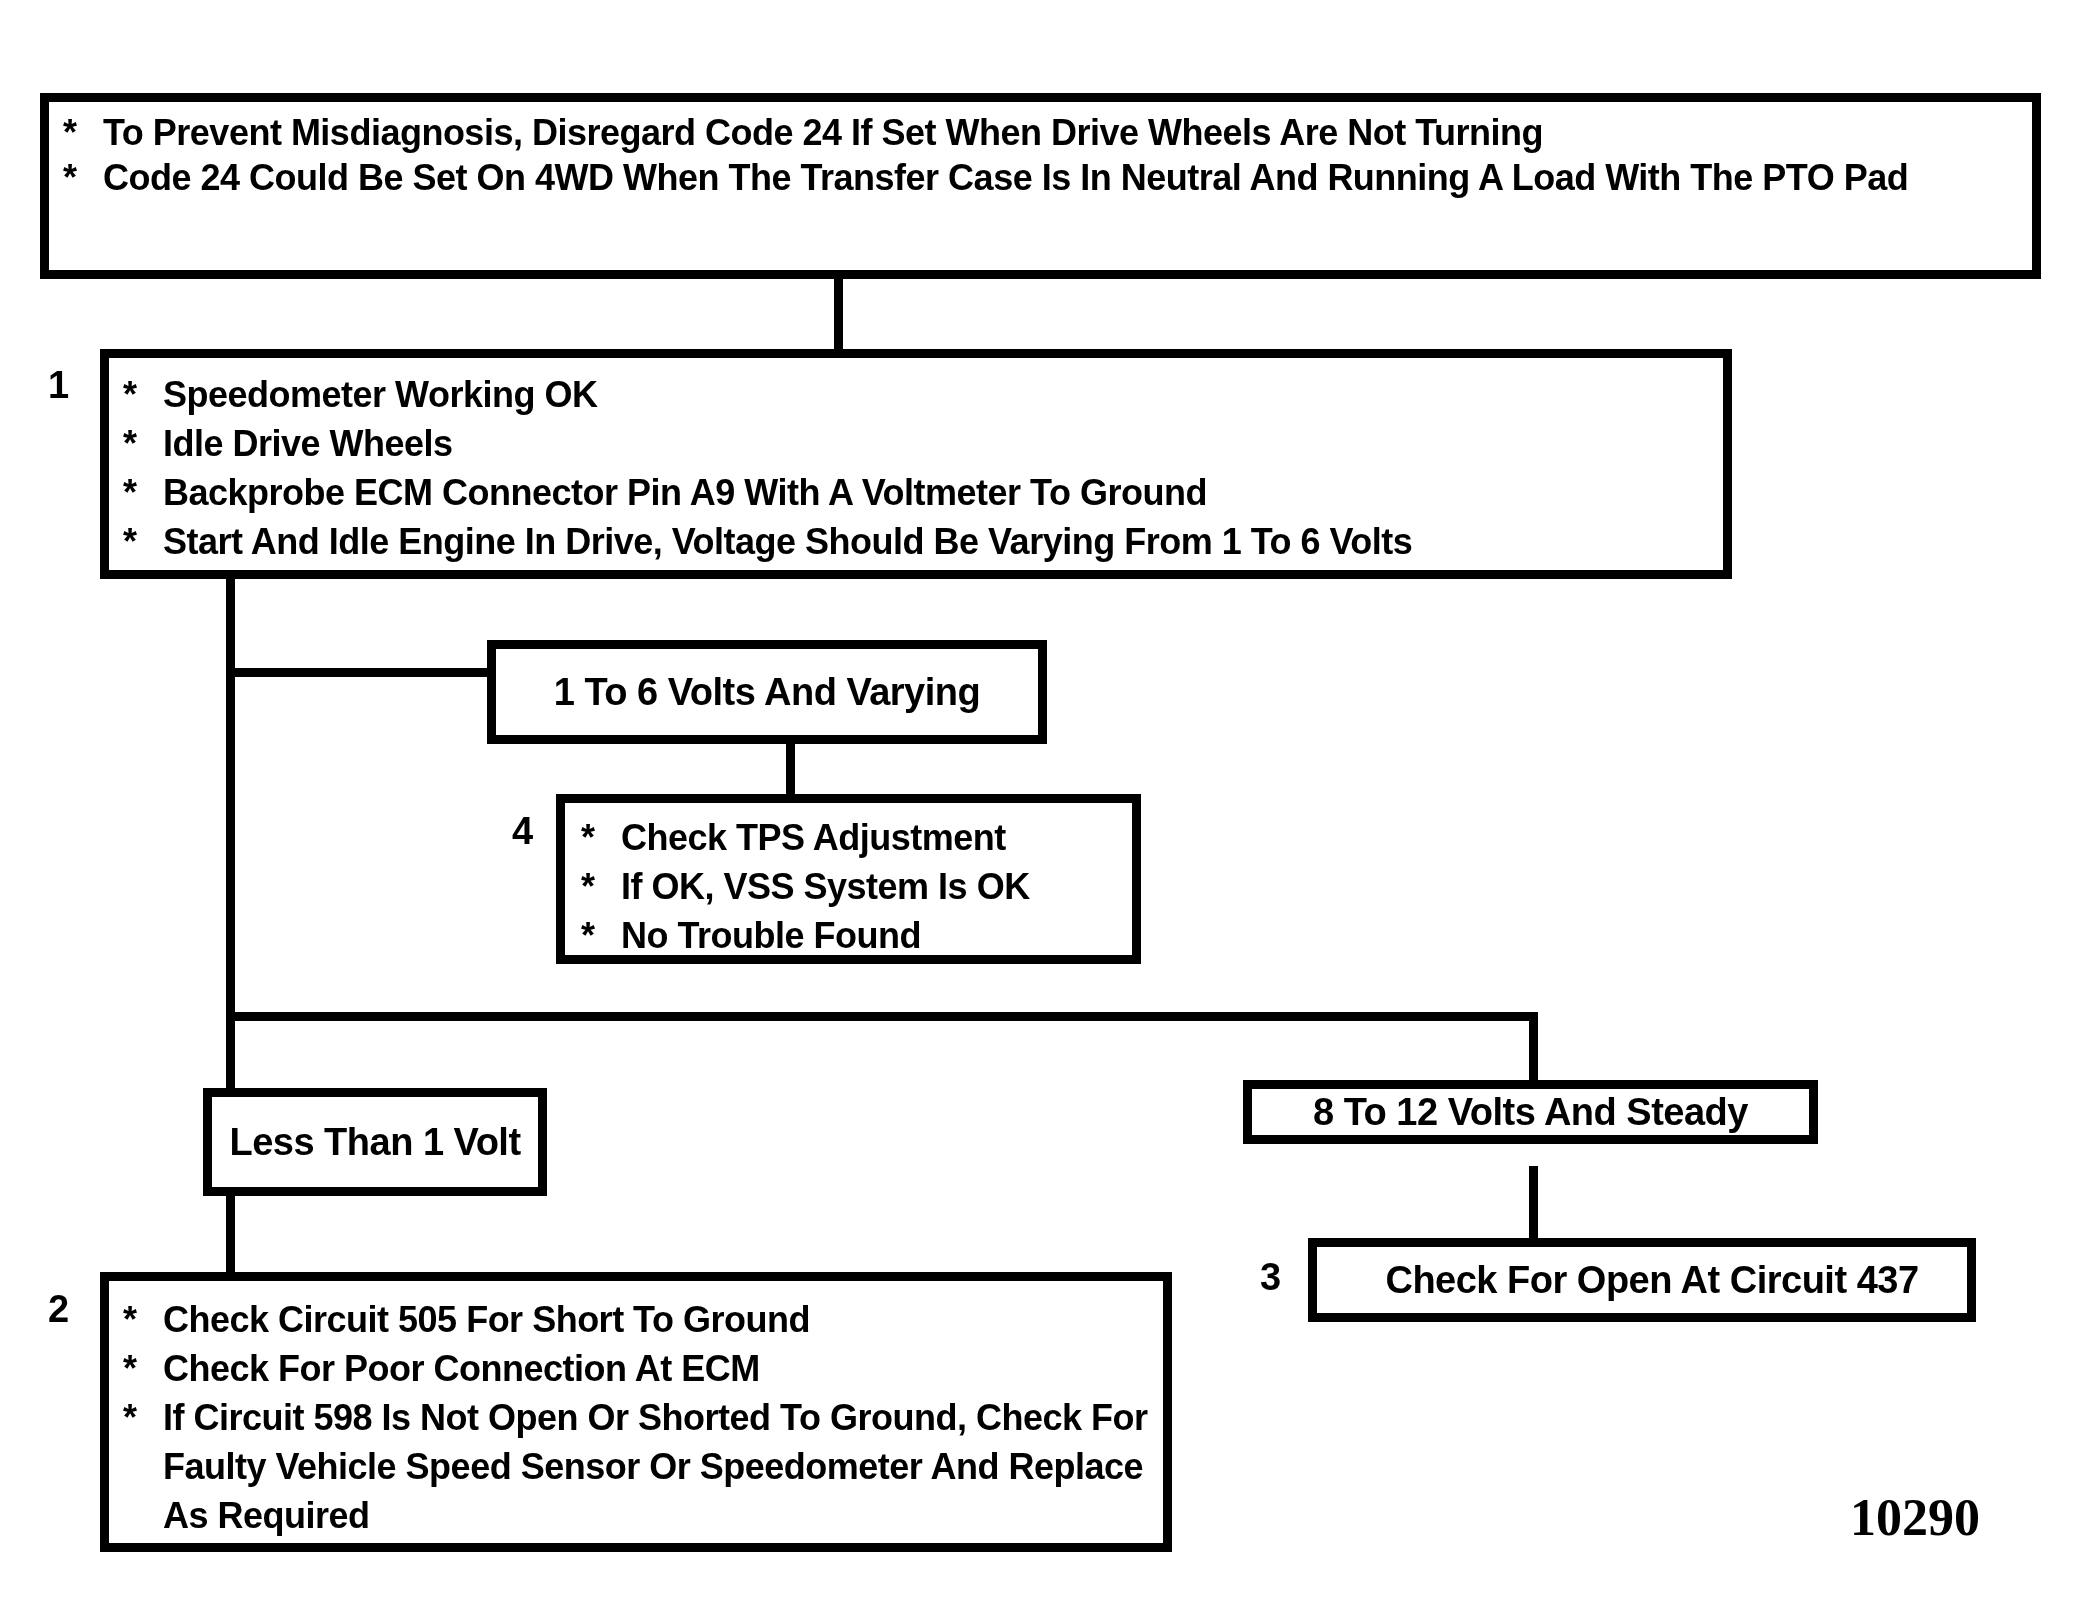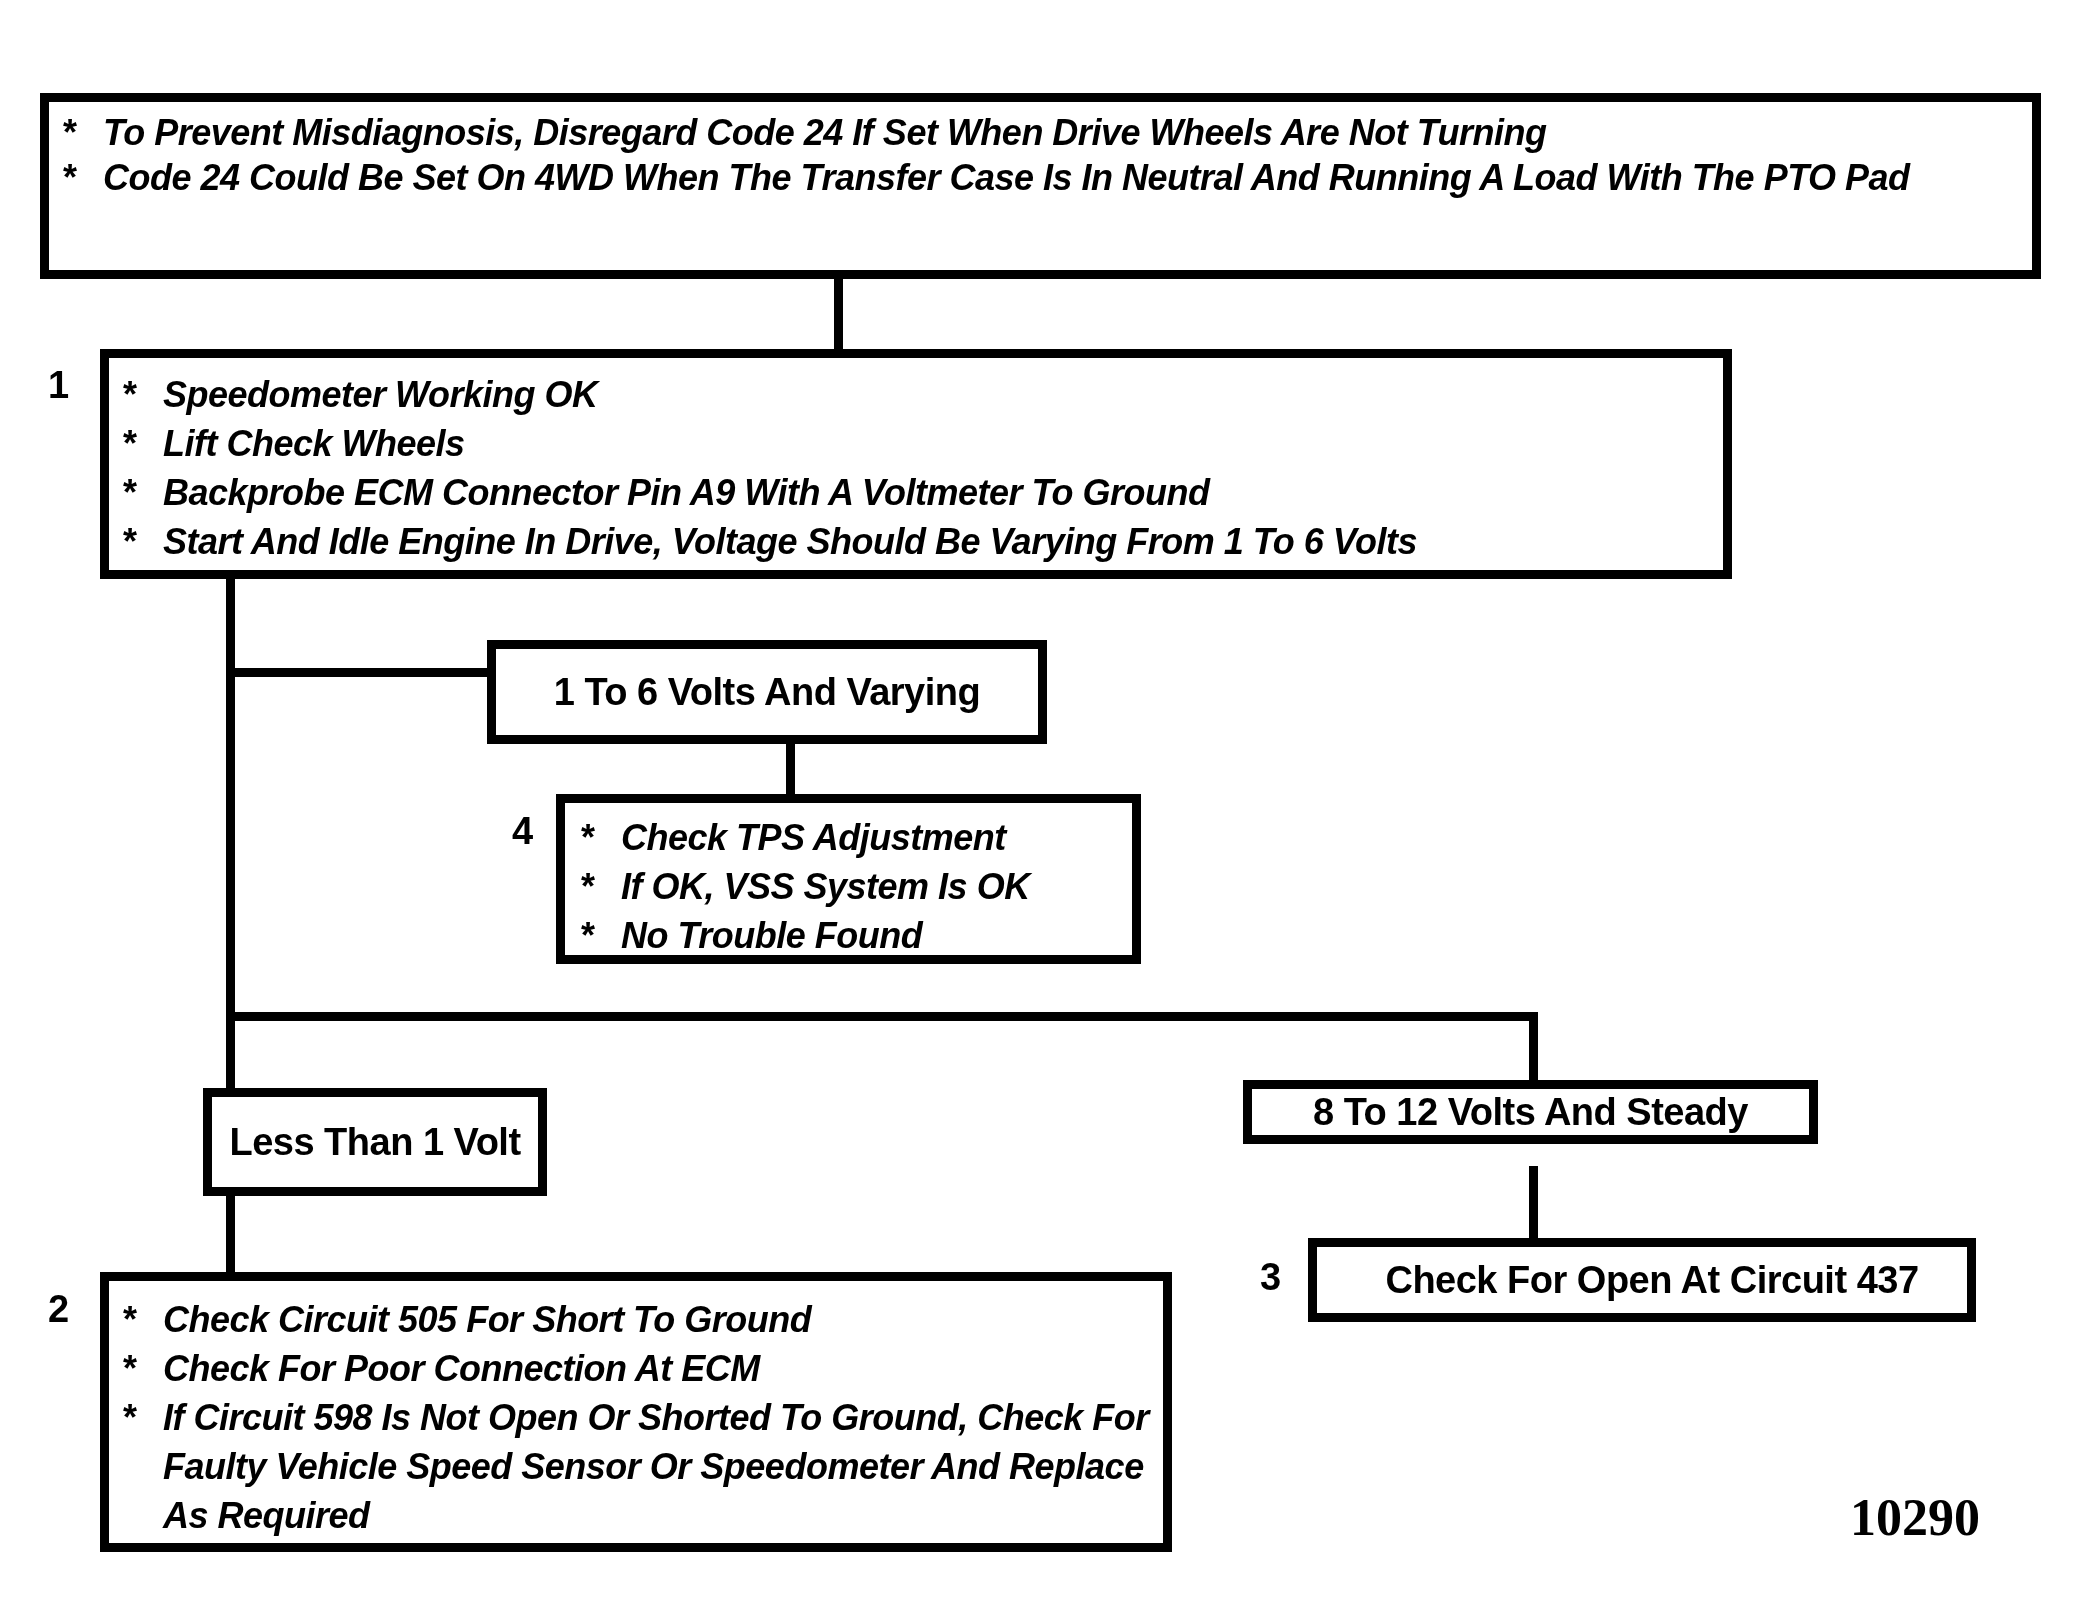--- a/index.html
+++ b/index.html
@@ -38,21 +38,20 @@
   }
   .item {
     display: flex;
     align-items: flex-start;
   }
   .star {
     flex: 0 0 40px;
   }
   .txt {
     flex: 1 1 auto;
-    font-style: italic;
   }
   .result {
     display: flex;
     align-items: center;
     justify-content: center;
     font-size: 38px;
     text-align: center;
   }
   .num {
     position: absolute;
@@ -104,21 +103,21 @@
   </div>
 
   <div class="num" style="left:48px; top:366px;">1</div>
   <div class="box pad-step1 bullets" style="left:100px; top:349px; width:1632px; height:230px;">
     <div class="item">
       <span class="star">*</span>
       <span class="txt">Speedometer Working OK</span>
     </div>
     <div class="item">
       <span class="star">*</span>
-      <span class="txt">Lift Check Wheels</span>
+      <span class="txt">Idle Drive Wheels</span>
     </div>
     <div class="item">
       <span class="star">*</span>
       <span class="txt">Backprobe ECM Connector Pin A9 With A Voltmeter To Ground</span>
     </div>
     <div class="item">
       <span class="star">*</span>
       <span class="txt">Start And Idle Engine In Drive, Voltage Should Be Varying From 1 To 6 Volts</span>
     </div>
   </div>

